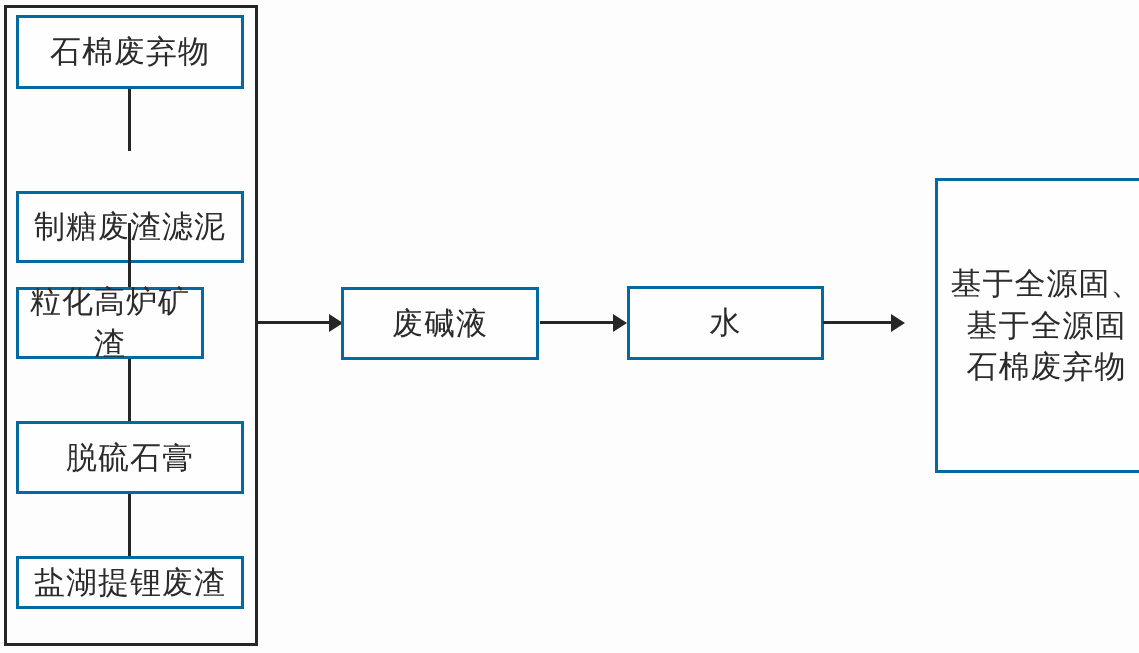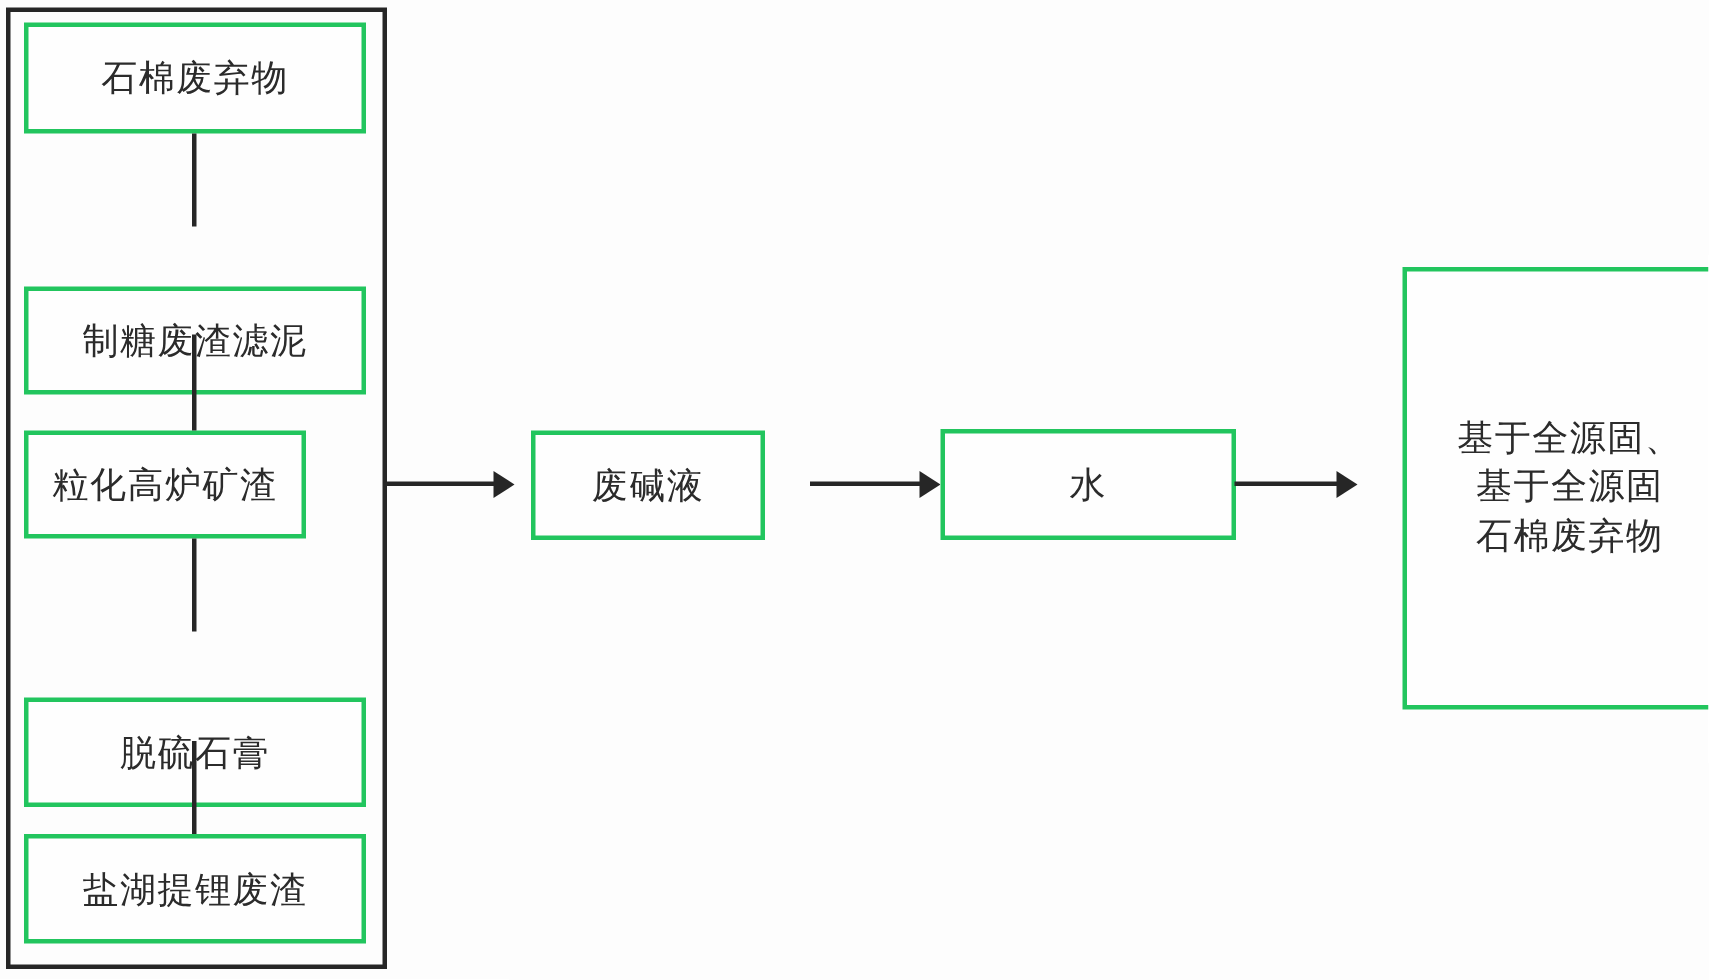--- a/index.html
+++ b/index.html
@@ -11,46 +11,46 @@
   #canvas {
     position: relative;
     width: 1139px;
     height: 653px;
     background: #fdfdfd;
     overflow: hidden;
     color: #2b2b2b;
   }
   .box {
     position: absolute;
-    border: 3px solid #22c55e;
+    border: 3px solid #0369a1;
     background: #fefefe;
     display: flex;
     align-items: center;
     justify-content: center;
-    font-size: 24px;
+    font-size: 31px;
     letter-spacing: 1px;
     color: #2b2b2b;
     box-sizing: border-box;
     text-align: center;
   }
   .group-box {
     position: absolute;
     border: 3px solid #262626;
     background: transparent;
     box-sizing: border-box;
   }
   
   #outer-group { left: 4px; top: 5px; width: 254px; height: 641px; }
 
   
   #src-1 { left: 16px; top: 15px;  width: 228px; height: 74px; }
   #src-2 { left: 16px; top: 151px; width: 228px; height: 72px; margin-top: 40px; }
   #src-3 { left: 16px; top: 287px; width: 188px; height: 72px; }
-  #src-4 { left: 16px; top: 421px; width: 228px; height: 73px; margin-top: 44px; }
-  #src-5 { left: 16px; top: 556px; width: 228px; height: 73px; }
+  #src-4 { left: 16px; top: 421px; width: 228px; height: 73px; }
+  #src-5 { left: 16px; top: 556px; width: 228px; height: 53px; }
 
   
   .vline {
     position: absolute;
     width: 3px;
     background: #262626;
     left: 128px;
   }
   #vline-1 { top: 89px;  height: 62px; }
   #vline-2 { top: 223px; height: 64px; }
@@ -76,21 +76,21 @@
     border-top: 9px solid transparent;
     border-bottom: 9px solid transparent;
     border-left: 14px solid #262626;
     top: 313.5px;
   }
   #arrow-1-head { left: 329px; }
   #arrow-2-head { left: 613px; }
   #arrow-3-head { left: 891px; }
 
   
-  #flow-1 { left: 354px; top: 287px; width: 156px; height: 73px; font-family: Liberation Mono, monospace; }
+  #flow-1 { left: 341px; top: 287px; width: 198px; height: 73px; font-family: Liberation Mono, monospace; }
   #flow-2 { left: 627px; top: 286px; width: 197px; height: 74px; }
 
   
   #result-box {
     left: 905px; top: 178px; width: 223px; height: 295px;
     flex-direction: column;
     line-height: 1.35;
     padding: 4px;
     margin-left: 30px;
   }

